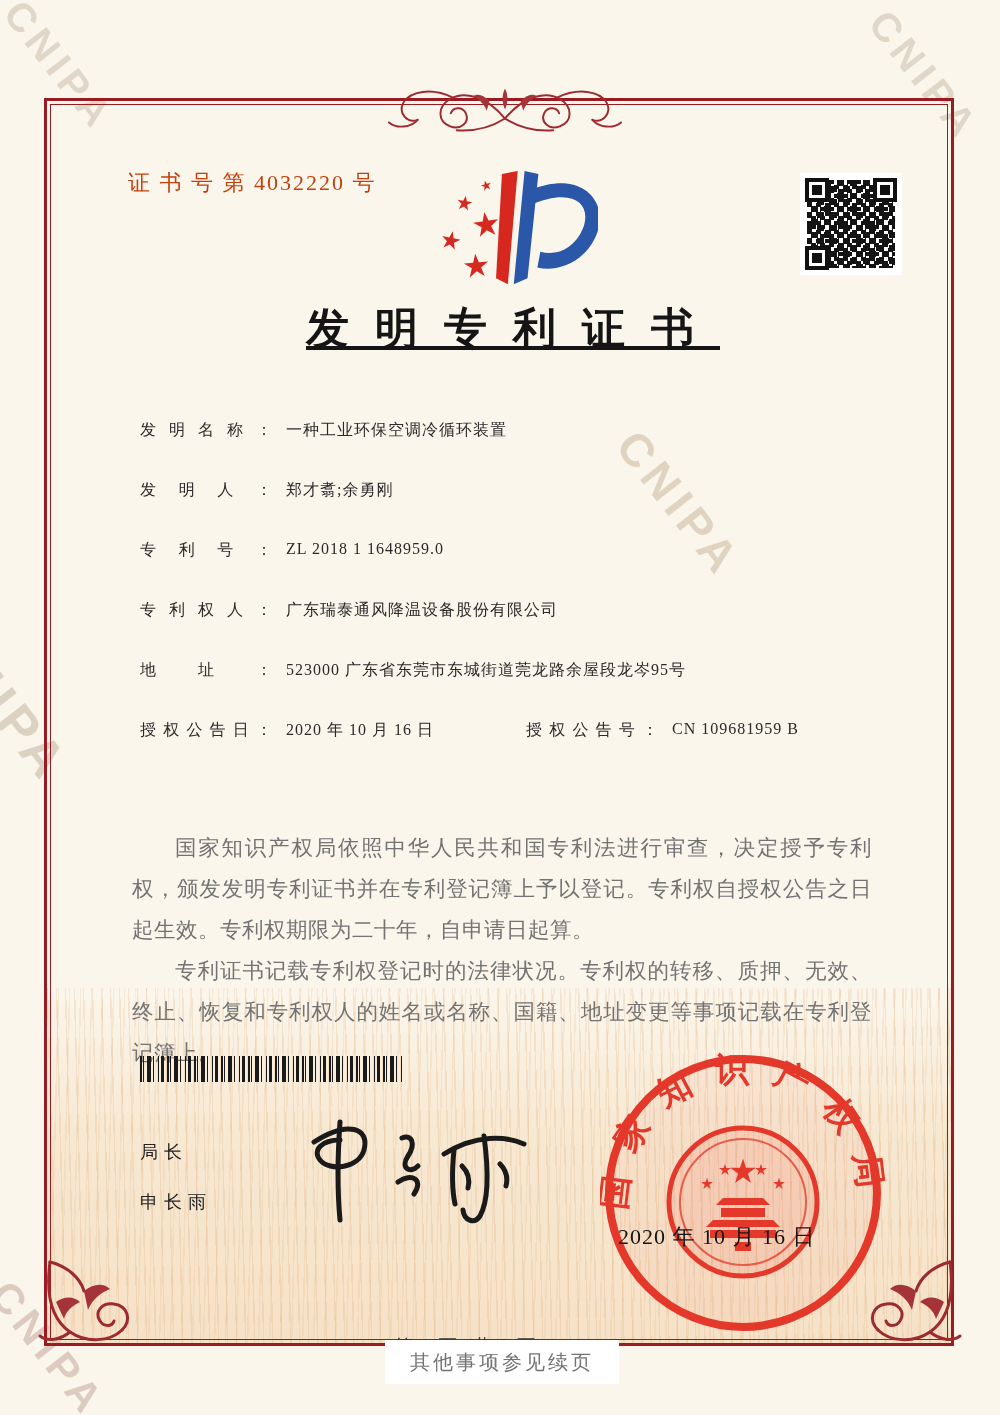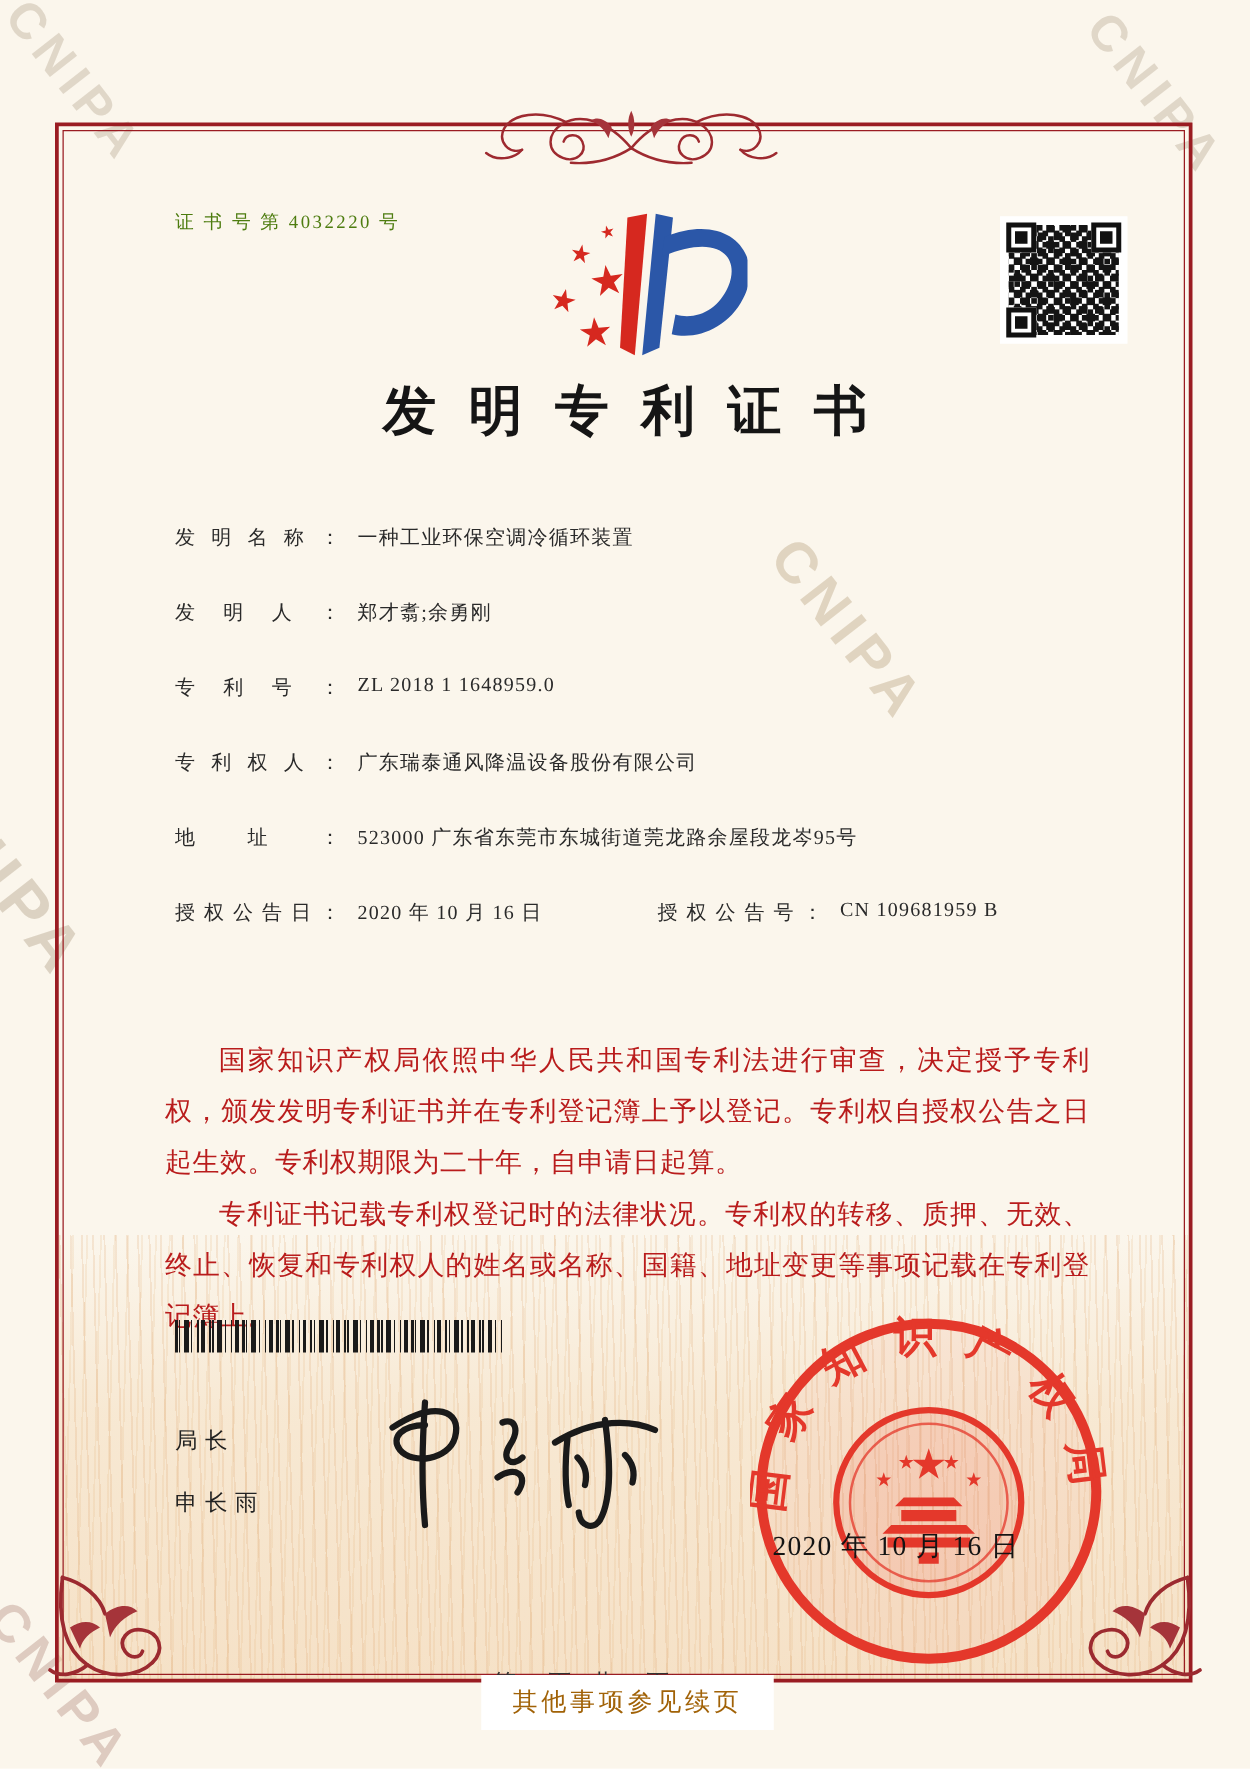--- a/index.html
+++ b/index.html
@@ -27,45 +27,45 @@
   .frame{position:absolute;left:44px;top:98px;width:910px;height:1248px;
          border:3px solid #9a1c22;box-sizing:border-box;}
   .frame::before{content:"";position:absolute;inset:3px;border:1.5px solid #9a1c22;}
 
   .ornament{position:absolute;pointer-events:none;}
   .orn-top{left:355px;top:84px;width:300px;height:56px;}
   .orn-bl{left:36px;top:1258px;width:132px;height:100px;}
   .orn-br{left:832px;top:1258px;width:132px;height:100px;transform:scaleX(-1);}
 
   
-  .cert-no{position:absolute;left:140px;top:168px;font-size:15px;color:#4d7c0f;letter-spacing:2px;}
+  .cert-no{position:absolute;left:128px;top:168px;font-size:22px;color:#c2410c;letter-spacing:2px;}
   .logo{position:absolute;left:398px;top:168px;width:200px;height:128px;}
   .qr{position:absolute;left:800px;top:173px;width:102px;height:102px;background:#fff;}
   .qr-grid{position:absolute;inset:7px;
     background:
       repeating-conic-gradient(#141414 0% 25%, rgba(0,0,0,0) 0% 50%) 0px 0px/9px 9px,
       repeating-conic-gradient(#141414 0% 25%, rgba(0,0,0,0) 0% 50%) 4px 6px/13px 13px;}
   .finder{position:absolute;width:24px;height:24px;border:4px solid #111;background:#fff;box-sizing:border-box;}
   .finder::after{content:"";position:absolute;inset:3px;background:#111;}
   .f-tl{left:5px;top:5px;} .f-tr{right:5px;top:5px;} .f-bl{left:5px;bottom:5px;}
 
   .title{position:absolute;left:0;top:300px;width:1000px;text-align:center;font-size:43px;
-         font-weight:bold;color:#151515;letter-spacing:26px;text-indent:26px;}
+         font-weight:bold;color:#151515;letter-spacing:26px;text-indent:26px;text-decoration:underline;}
 
   
   .fields{position:absolute;left:140px;top:420px;width:780px;font-size:16px;color:#2a2a2a;}
   .frow{position:relative;height:60px;}
   .f-label{display:inline-block;width:132px;text-align:justify;text-align-last:justify;
            vertical-align:top;color:#2a2a2a;}
   .f-value{display:inline-block;padding-left:10px;letter-spacing:1px;}
   .grant2{position:absolute;left:386px;top:0;}
 
   
   .body-text{position:absolute;left:132px;top:828px;width:740px;font-size:21.5px;
-             line-height:41px;color:#b91c1c;letter-spacing:0.5px;text-align:justify;}
+             line-height:41px;color:#737373;letter-spacing:0.5px;text-align:justify;}
   .body-text p{margin:0;text-indent:2em;}
 
   
   .barcode{position:absolute;left:140px;top:1056px;width:262px;height:26px;
     background:repeating-linear-gradient(90deg,
       #1a1a1a 0 2px, rgba(0,0,0,0) 2px 3px,
       #1a1a1a 3px 4px, rgba(0,0,0,0) 4px 7px,
       #1a1a1a 7px 11px, rgba(0,0,0,0) 11px 13px,
       #1a1a1a 13px 14px, rgba(0,0,0,0) 14px 18px,
       #1a1a1a 18px 19px, rgba(0,0,0,0) 19px 21px,
@@ -76,21 +76,21 @@
 
   
   .seal{position:absolute;left:600px;top:1050px;width:286px;height:286px;}
   .seal-date{position:absolute;left:618px;top:1222px;width:240px;font-size:22px;color:#141414;
              letter-spacing:1px;}
 
   
   .page-no{position:absolute;left:0;top:1292px;width:1000px;text-align:center;text-indent:-60px;
            font-size:18px;color:#333;letter-spacing:2px;margin-top:42px;}
   .note-box{position:absolute;left:385px;top:1340px;width:234px;height:44px;background:#ffffff;
-            text-align:center;line-height:44px;font-size:20px;color:#a16207;letter-spacing:3px;}
+            text-align:center;line-height:44px;font-size:20px;color:#737373;letter-spacing:3px;}
 </style>
 </head>
 <body>
 
 <div class="sheet">
 
   <span class="wm wm1">CNIPA</span>
   <span class="wm wm2">CNIPA</span>
   <span class="wm wm3">CNIPA</span>
   <span class="wm wm4">CNIPA</span>

